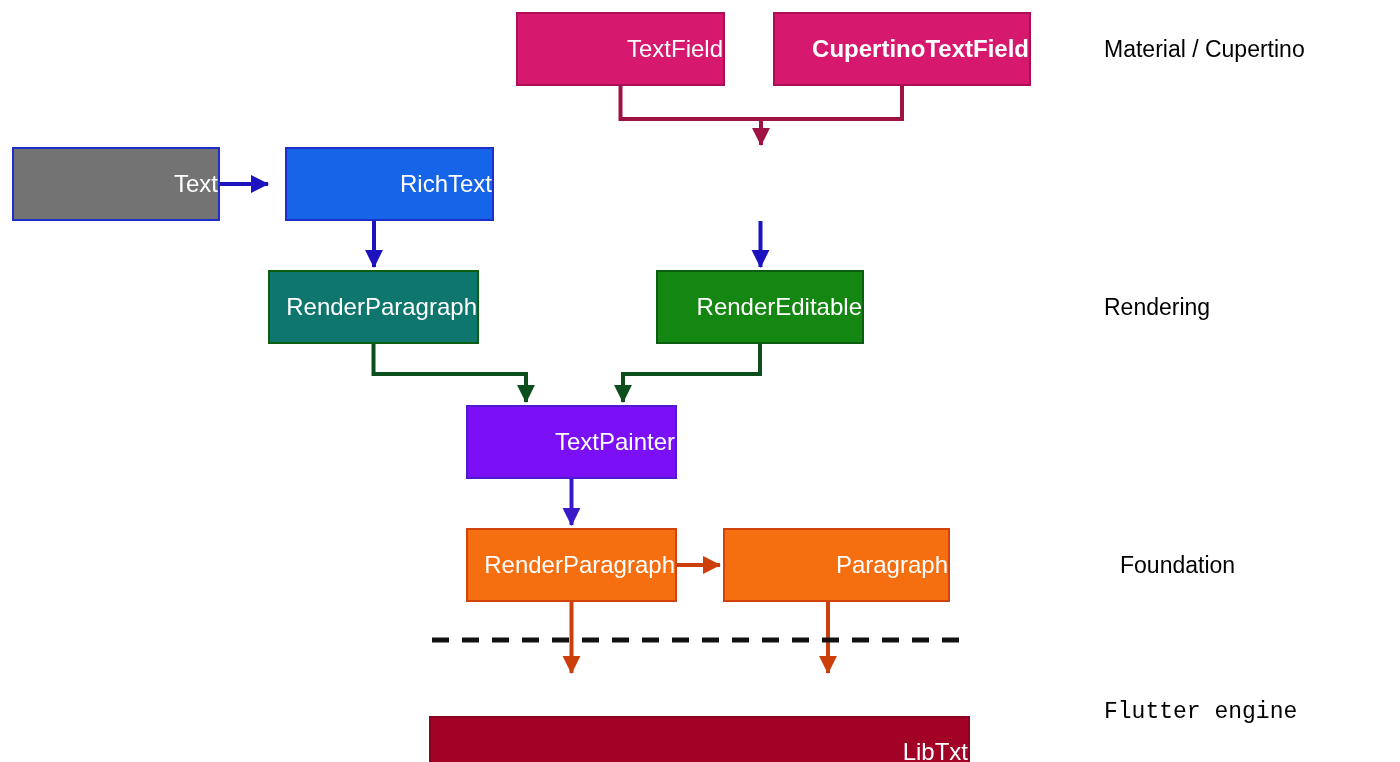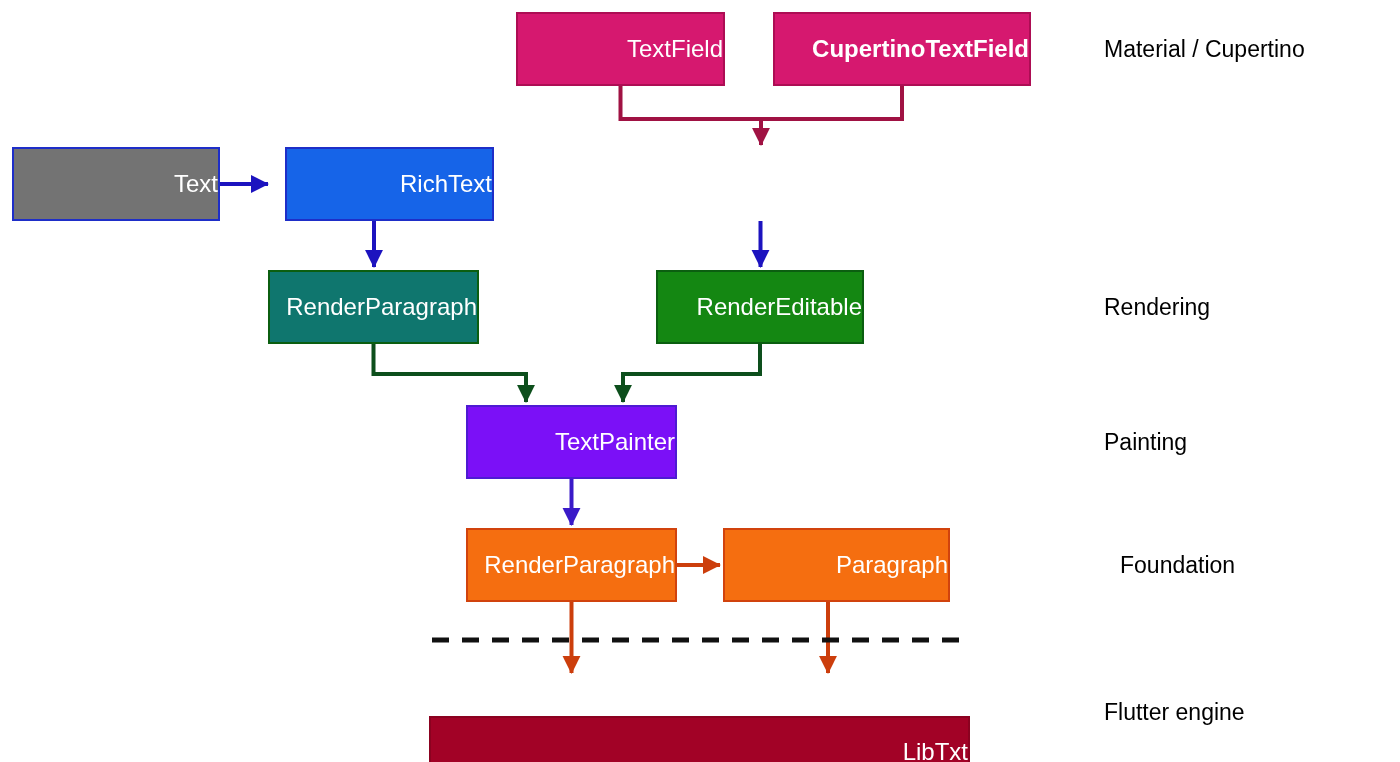--- a/index.html
+++ b/index.html
@@ -22,21 +22,21 @@
   #n-textpainter      {left:466px;top:405px;width:211px;height:74px;}
   #n-paragraphbuilder {left:466px;top:528px;width:211px;height:74px;}
   #n-paragraph        {left:723px;top:528px;width:227px;height:74px;}
   #n-libtxt           {left:429px;top:716px;width:541px;height:72px;}
   
   #ll-0{top:12px; height:74px;}
   #ll-1{top:147px;height:74px;}
   #ll-2{top:270px;height:74px;}
   #ll-3{top:405px;height:74px;}
   #ll-4{top:528px;height:74px;margin-left:16px;}
-  #ll-5{top:676px;height:72px;}
+  #ll-5{top:676px;height:72px;font-family:Liberation Mono, monospace;}
 </style>
 </head>
 <body>
 
 <div class="stage">
 
   <svg class="edges" viewBox="0 0 1400 762" xmlns="http://www.w3.org/2000/svg">
     <defs>
       <marker id="m-crimson" viewBox="0 0 10 10" refX="9.5" refY="5" markerWidth="4.6" markerHeight="4.6" orient="auto">
           <path d="M0 0 L10 5 L0 10 Z" fill="#A01243"></path>
@@ -100,17 +100,16 @@
   </div>
   <div class="node" id="n-paragraph" style="background-color: rgb(245, 110, 16); border-color: rgb(209, 67, 13);">
     <span class="lbl">Paragraph</span>
   </div>
   <div class="node" id="n-libtxt" style="background-color: rgb(162, 2, 38); border-color: rgb(139, 2, 32);">
     <span class="lbl">LibTxt</span>
   </div>
 
   <div class="layer-label" id="ll-0">Material / Cupertino</div>
   <div class="layer-label" id="ll-2">Rendering</div>
-  <div class="layer-label" id="ll-3">Painting</div>
   <div class="layer-label" id="ll-4">Foundation</div>
   <div class="layer-label" id="ll-5">Flutter engine</div>
 
 </div>
 
 </body></html>

